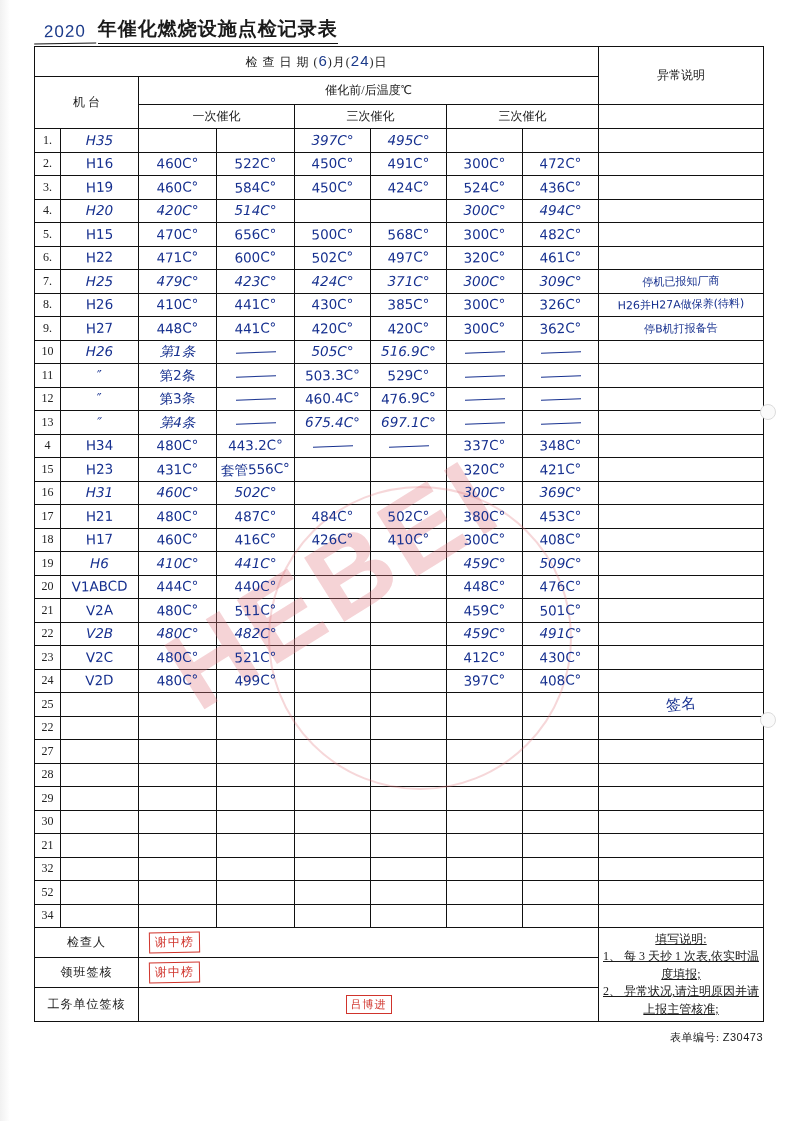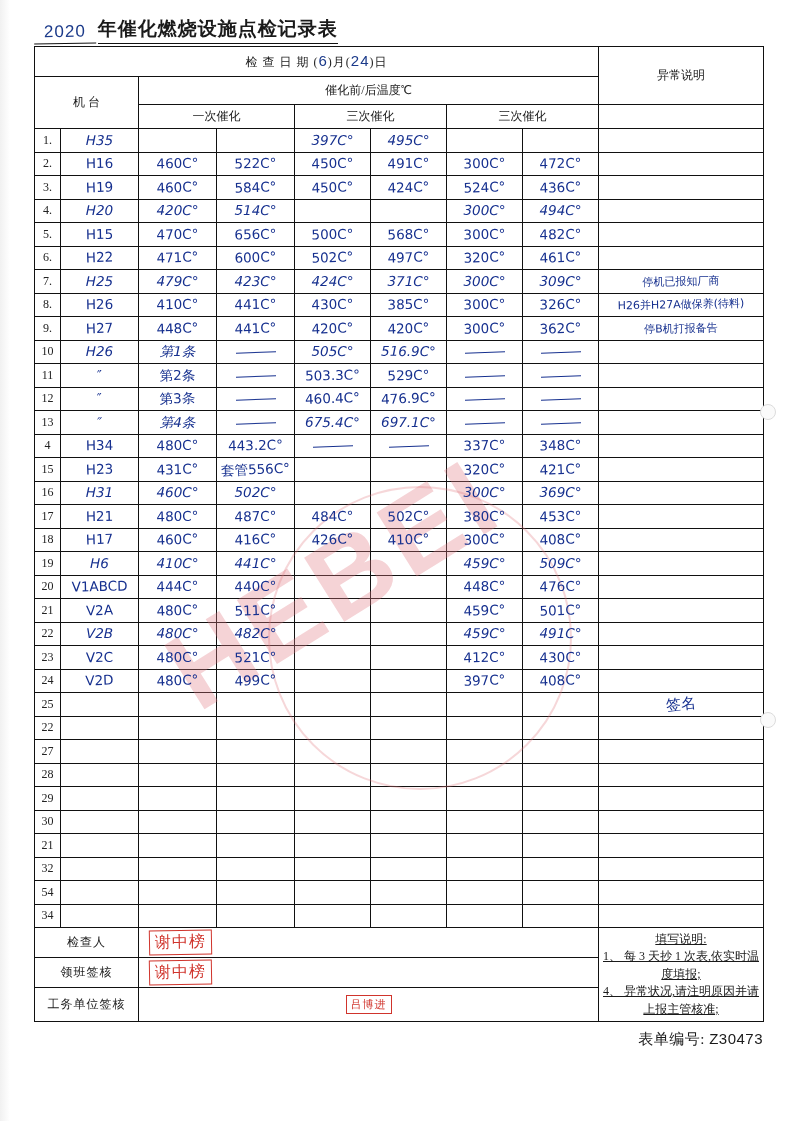--- a/index.html
+++ b/index.html
@@ -111,21 +111,21 @@
     transform: rotate(-2deg);
     vertical-align: middle;
   }
 
   
   .foot-label { font-size: 13px; letter-spacing: 1px; }
   .stamp {
     display: inline-block;
     border: 1.2px solid #d0342c;
     color: #d0342c;
-    font-size: 16px;
+    font-size: 12px;
     padding: 1px 5px;
     letter-spacing: 1px;
     font-family: "Liberation Sans", sans-serif;
     transform: rotate(-1deg);
   }
   .stamp2 {
     display: inline-block;
     border: 1.2px solid #d0342c;
     color: #d0342c;
     font-size: 11px;
@@ -137,21 +137,21 @@
   .note-text {
     font-size: 12px;
     text-align: left;
     padding: 3px 6px;
     line-height: 1.45;
     text-decoration: underline;
   }
   .form-no {
     text-align: right;
     width: 729px;
-    font-size: 15px;
+    font-size: 11px;
     padding-top: 8px;
     letter-spacing: 0.5px;
   }
   .form-no .val { font-family: "Liberation Sans", sans-serif; }
 
   
   .watermark {
     position: absolute;
     left: 150px;
     top: 520px;
@@ -858,21 +858,21 @@
           <td></td>
           <td></td>
           <td></td>
           <td></td>
           <td></td>
           <td></td>
           <td></td>
           <td></td>
         </tr>
         <tr class="data-row">
-          <td class="num">54</td>
+          <td class="num">52</td>
           <td></td>
           <td></td>
           <td></td>
           <td></td>
           <td></td>
           <td></td>
           <td></td>
           <td></td>
         </tr>
         <tr class="data-row">
@@ -897,21 +897,21 @@
     </colgroup>
     <tbody>
       <tr style="height:30px">
         <td class="foot-label">检查人</td>
         <td style="text-align:left;padding-left:10px">
           <span class="stamp">谢中榜</span>
         </td>
         <td rowspan="3" class="note-text">
           <div>填写说明:</div>
           <div>1、 每 3 天抄 1 次表,依实时温度填报;</div>
-          <div>4、 异常状况,请注明原因并请上报主管核准;</div>
+          <div>2、 异常状况,请注明原因并请上报主管核准;</div>
         </td>
       </tr>
       <tr style="height:30px">
         <td class="foot-label">领班签核</td>
         <td style="text-align:left;padding-left:10px">
           <span class="stamp">谢中榜</span>
         </td>
       </tr>
       <tr style="height:34px">
         <td class="foot-label">工务单位签核</td>

